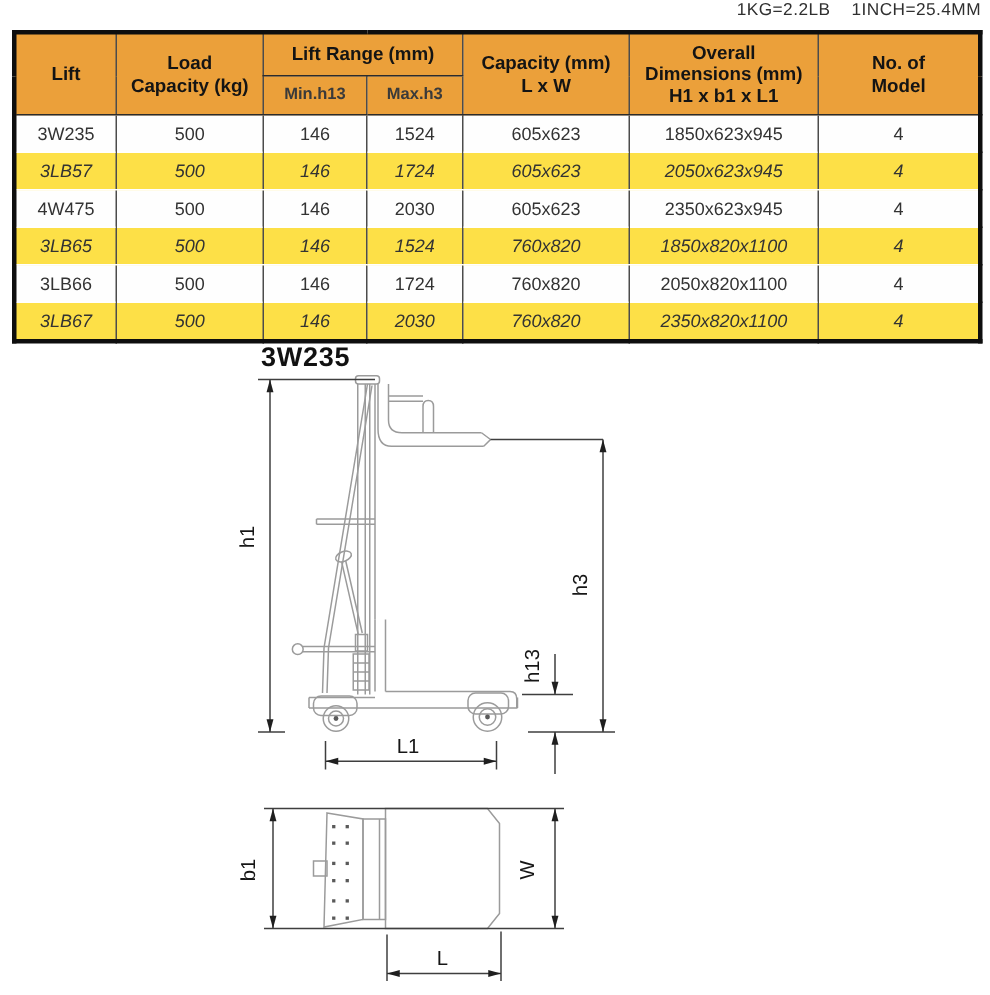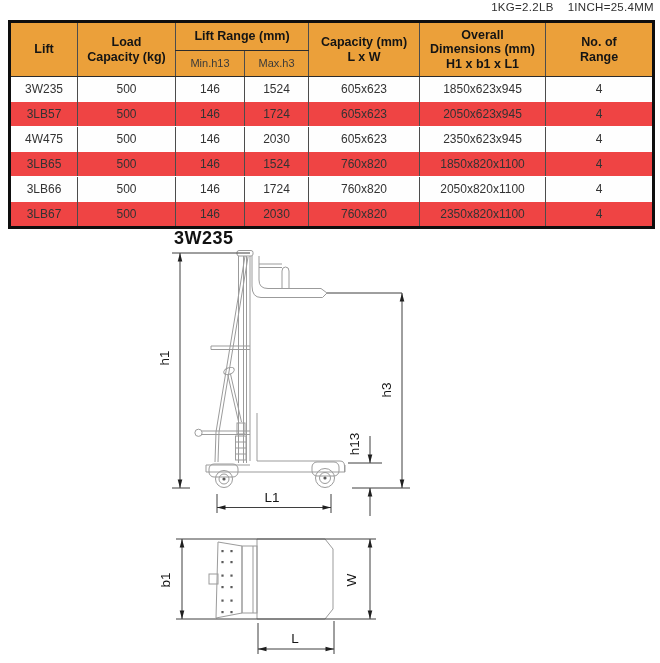--- a/index.html
+++ b/index.html
@@ -22,28 +22,28 @@
   .spec-table th,.spec-table td{
     text-align:center;vertical-align:middle;padding:0 2px;
     border-left:1px solid #4c4c4c;
   }
   .spec-table th{
     background:#EBA03A;color:#141414;font-size:12.5px;font-weight:bold;
     line-height:1.15;white-space:pre-line;
     border-bottom:1px solid #2b2b2b;border-top:1px solid #2b2b2b;
   }
   .spec-table th.sub{
-    font-size:11px;font-weight:normal;color:#3a3a3a;height:25px;
+    font-size:11px;font-weight:bold;color:#3a3a3a;height:25px;
   }
   .spec-table tr.hrow1 th{height:27px;}
   .spec-table td{
     font-size:12px;color:#333;height:24px;background:#fefefe;
     border-top:1.5px solid #f2f2f2;
   }
-  .spec-table tr.alt td{background:#ef4444;border-top:1.5px solid #fff;border-bottom:1.5px solid #fff;}
+  .spec-table tr.alt td{background:#fde047;border-top:1.5px solid #fff;border-bottom:1.5px solid #fff;font-style:italic;}
   
   .diagram-title{
     position:absolute;left:174px;top:228px;font-size:18px;font-weight:bold;
     color:#111;letter-spacing:.5px;
   }
   
   .diagram-svg{position:absolute;left:0;top:250px;}
   .machine{stroke:#9b9b9b;stroke-width:1;fill:none;}
   .dims{stroke:#3f3f3f;stroke-width:1;fill:none;}
   .arrow{fill:#1f1f1f;stroke:none;}
@@ -75,21 +75,21 @@
       <th rowspan="2">Lift</th>
       <th rowspan="2">Load
 Capacity (kg)</th>
       <th colspan="2">Lift Range (mm)</th>
       <th rowspan="2">Capacity (mm)
 L x W</th>
       <th rowspan="2">Overall
 Dimensions (mm)
 H1 x b1 x L1</th>
       <th rowspan="2">No. of
-Range</th>
+Model</th>
     </tr>
     <tr>
       <th class="sub">Min.h13</th>
       <th class="sub">Max.h3</th>
     </tr>
     <tr>
       <td>3W235</td>
       <td>500</td>
       <td>146</td>
       <td>1524</td>

